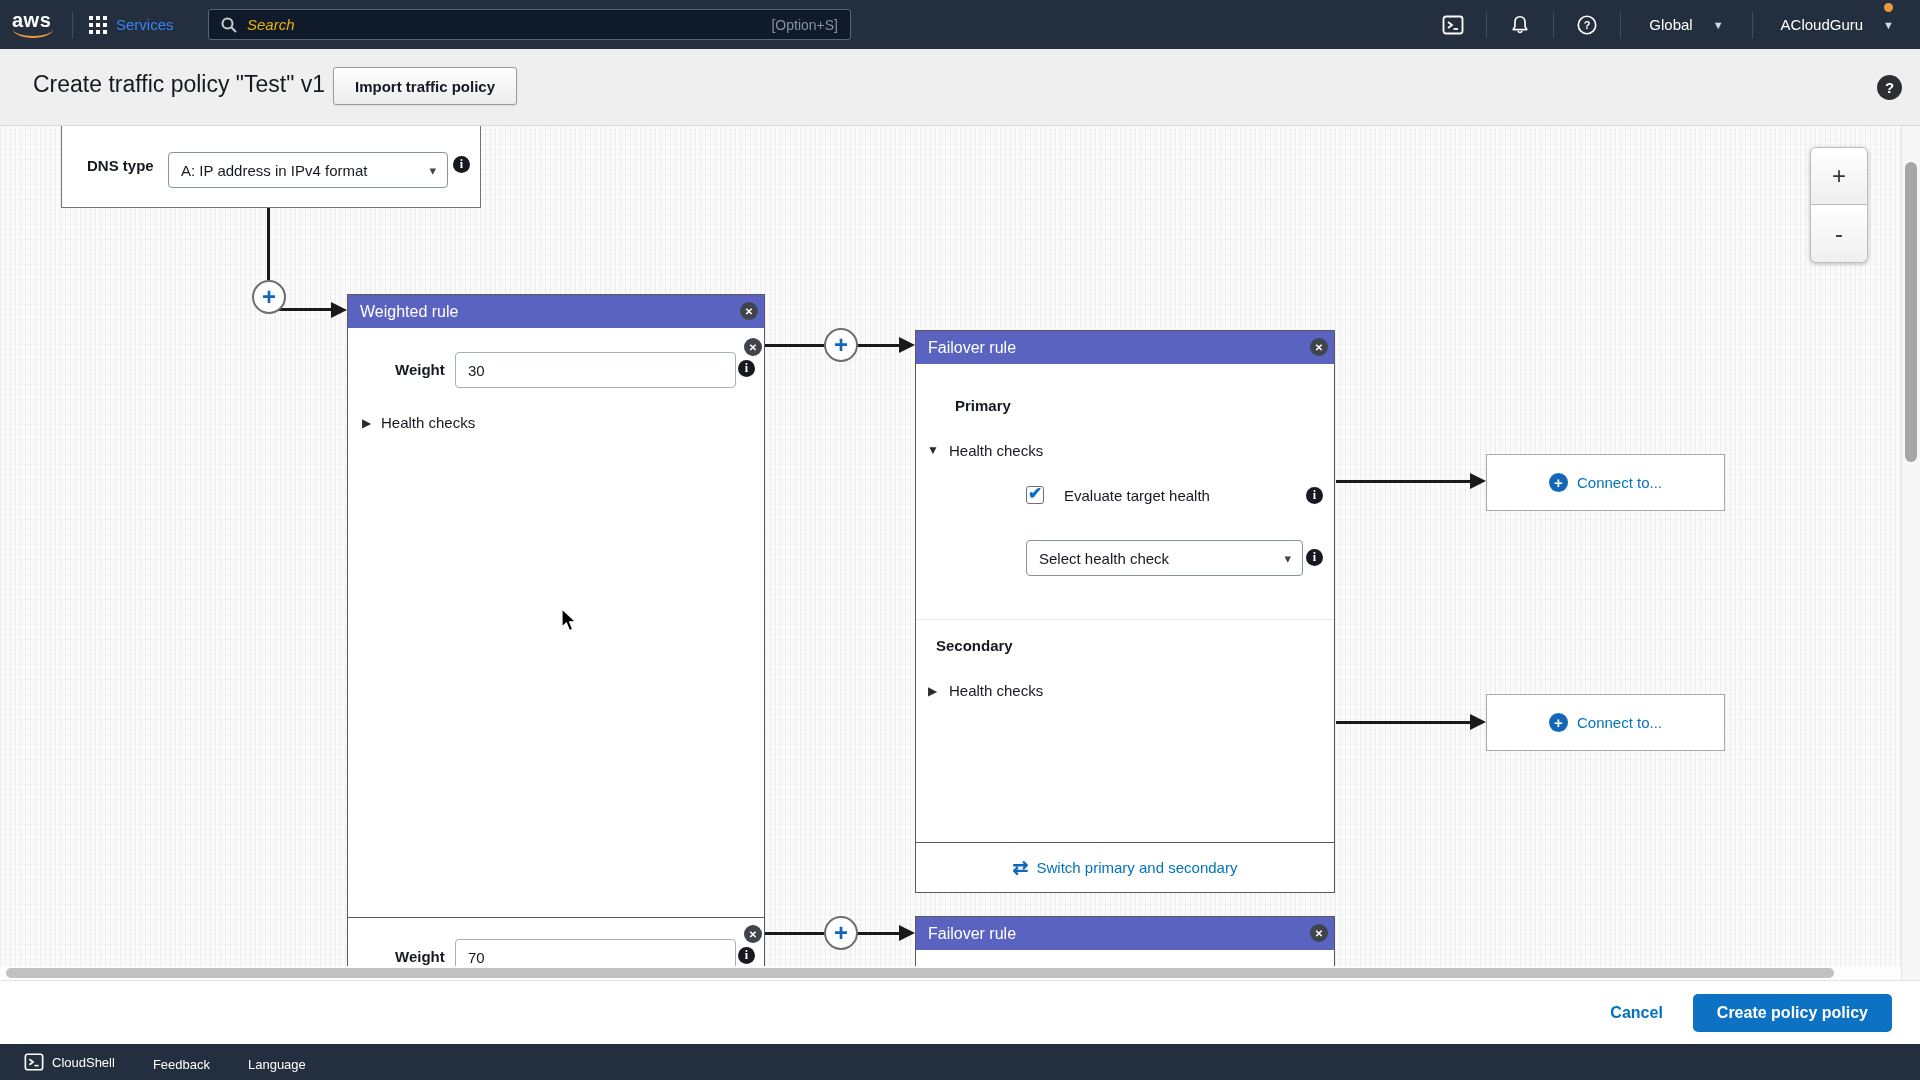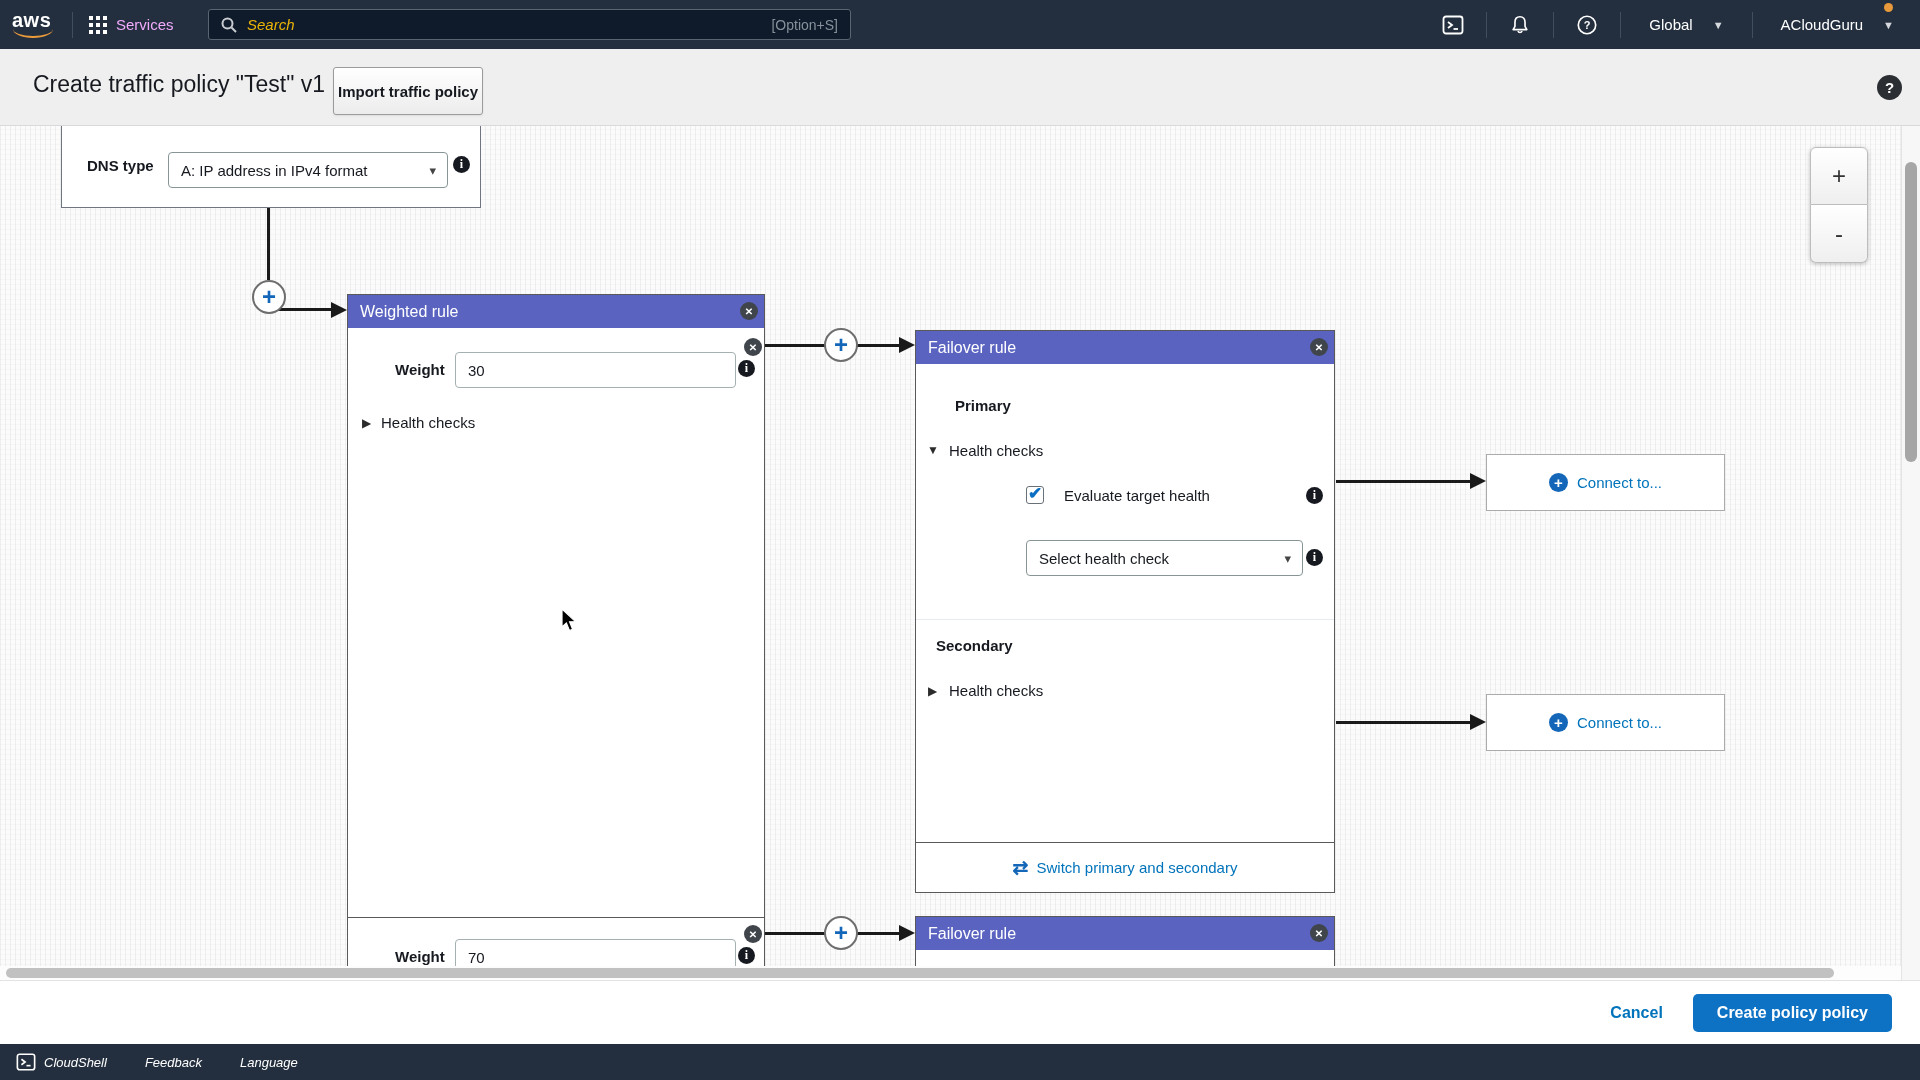--- a/index.html
+++ b/index.html
@@ -7,35 +7,35 @@
   #app { position:relative; width:1920px; height:1080px; overflow:hidden; background:#fff; }
 
   
   .topbar { position:absolute; left:0; top:0; width:1920px; height:49px; background:#232f3e; z-index:50; }
   .topbar .left { position:absolute; left:0; top:0; height:49px; display:flex; align-items:center; }
   .aws-logo { position:relative; margin-left:12px; width:44px; height:30px; }
   .aws-logo .txt { color:#fff; font-weight:bold; font-size:20px; letter-spacing:0.5px; line-height:20px; }
   .aws-logo .swoosh { position:absolute; left:1px; top:19px; width:40px; height:9px;
       border-bottom:2.5px solid #ec9b3b; border-radius:0 0 50% 50% / 0 0 100% 100%; }
   .tb-divider { width:1px; height:26px; background:#414e5e; margin:0 16px; }
-  .services { display:flex; align-items:center; gap:9px; color:#f0abfc; font-size:15px; cursor:pointer; }
+  .services { display:flex; align-items:center; gap:9px; color:#3b82f6; font-size:15px; cursor:pointer; }
   .searchbox { position:absolute; left:208px; top:9px; width:643px; height:31px; background:#0f1b2a;
       border:1px solid #5a6572; border-radius:3px; display:flex; align-items:center; padding:0 12px; }
   .searchbox .ph { color:#eab308; font-size:15px; font-style:italic; margin-left:10px; flex:1; }
   .searchbox .shortcut { color:#87919b; font-size:14px; }
   .topbar .right { position:absolute; right:0; top:0; height:49px; display:flex; align-items:center; }
   .tb-icon { width:34px; display:flex; justify-content:center; align-items:center; cursor:pointer; }
   .tb-menu { color:#fff; font-size:15px; display:flex; align-items:center; gap:20px; cursor:pointer; padding:0 12px; }
   .caret { font-size:11px; color:#d5d9dd; }
   .rec-dot { position:absolute; right:27px; top:3px; width:9px; height:9px; border-radius:50%; background:#e8993b; }
 
   
   .pagehead { position:absolute; left:0; top:49px; width:1920px; height:77px; background:#efefef; border-bottom:1px solid #d9d9d9; }
   .pagehead h1 { position:absolute; left:33px; top:22px; font-size:23px; font-weight:400; color:#16191f; }
-  .import-btn { position:absolute; left:333px; top:18px; height:48px; padding:0 4px; background:linear-gradient(#ffffff,#ececec);
+  .import-btn { position:absolute; left:333px; top:18px; height:38px; padding:0 21px; background:linear-gradient(#ffffff,#ececec);
       border:1px solid #9b9b9b; border-radius:3px; font-size:15px; font-weight:bold; color:#16191f; cursor:pointer;
       box-shadow:0 1px 2px rgba(0,0,0,0.08); font-family:"Liberation Sans", sans-serif; }
   .help-circle { position:absolute; left:1877px; top:75px; width:25px; height:25px; border-radius:50%; background:#2b2f33;
       color:#fff; font-size:15px; font-weight:bold; display:flex; align-items:center; justify-content:center; cursor:pointer; }
 
   
   .canvas { position:absolute; left:0; top:126px; width:1920px; height:854px; overflow:hidden; background-color:#fbfbfb;
       background-image:
         repeating-linear-gradient(90deg, rgba(0,0,0,0.05) 0 1px, transparent 1px 5px),
         repeating-linear-gradient(0deg, rgba(0,0,0,0.018) 0 1px, transparent 1px 5px); }
@@ -98,21 +98,21 @@
 
   
   .actionbar { position:absolute; left:0; top:980px; width:1920px; height:64px; background:#fff; border-top:1px solid #e3e3e3;
       display:flex; align-items:center; justify-content:flex-end; gap:30px; padding-right:28px; }
   .cancel-link { color:#0073bb; font-size:16px; font-weight:bold; cursor:pointer; }
   .create-btn { height:38px; padding:0 24px; background:#0e72c4; border:none; border-radius:5px; color:#fff;
       font-size:16px; font-weight:bold; cursor:pointer; font-family:"Liberation Sans", sans-serif; }
 
   
   .footer { position:absolute; left:0; top:1044px; width:1920px; height:36px; background:#232f3e; display:flex; align-items:center; }
-  .footer .f-left { display:flex; align-items:center; gap:38px; margin-left:16px; flex:1;font-style:italic; }
+  .footer .f-left { display:flex; align-items:flex-end; gap:38px; margin-left:24px; flex:1; }
   .footer .f-item { color:#fff; font-size:13px; cursor:pointer; display:flex; align-items:center; gap:8px; }
   .footer .f-right { display:flex; align-items:center; gap:38px; margin-right:26px; }
   .footer .f-copy { color:#d5dbdb; font-size:13px; }
   .footer .f-link { color:#fff; font-size:13px; font-weight:bold; cursor:pointer; }
 </style>
 </head>
 <body>
 
 <div id="app">
 

